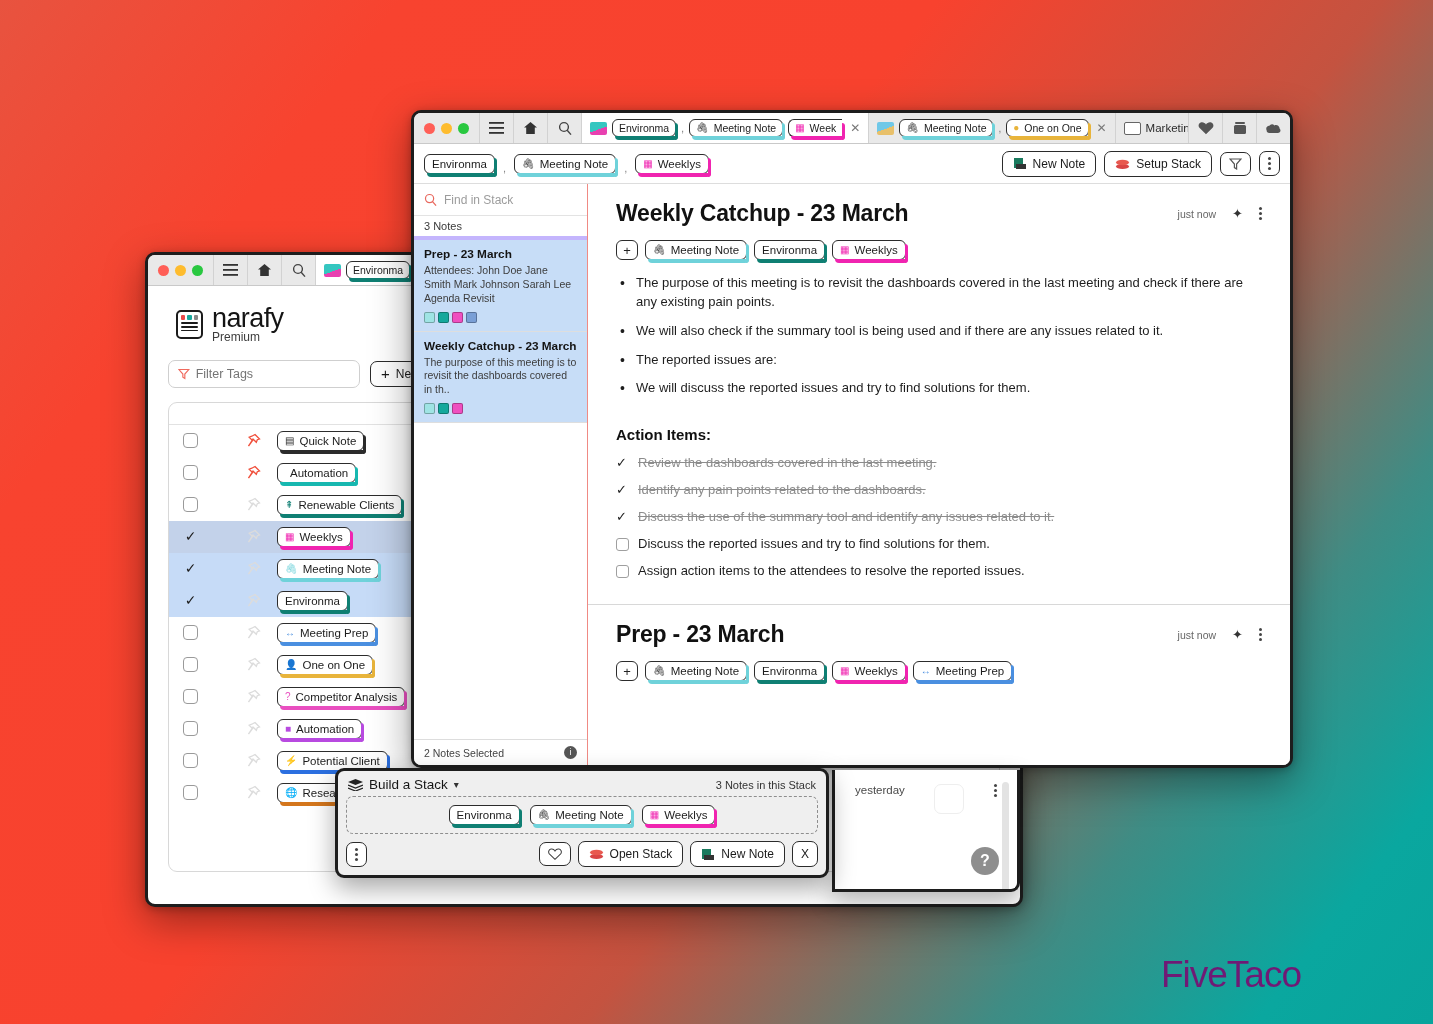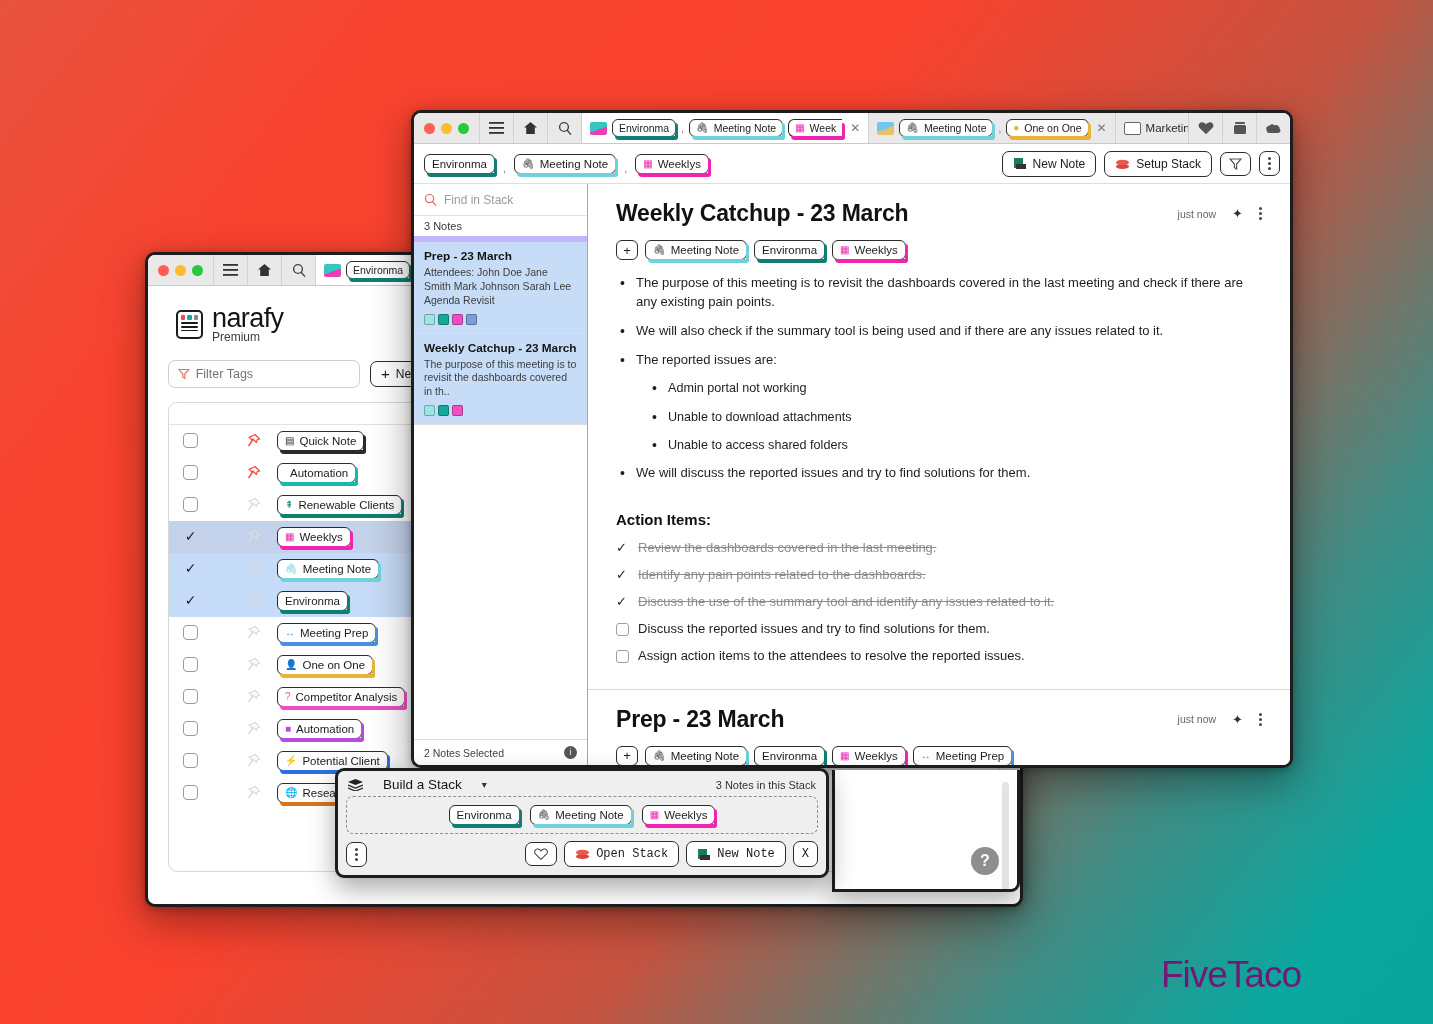--- a/index.html
+++ b/index.html
@@ -111,43 +111,43 @@
   .cell-cb { width: 46px; display: flex; justify-content: flex-start; }
   .cell-pin { width: 48px; display: flex; justify-content: center; }
 
   
   #stackpanel {
     position: absolute; left: 335px; top: 768px; width: 494px; height: 110px;
     background: #efefef; border: 3px solid #1d1d1d; border-radius: 9px;
     box-shadow: 0 10px 26px rgba(0,0,0,.35); overflow: hidden;
   }
   .sp-head { display: flex; align-items: center; justify-content: space-between; padding: 6px 10px 4px 10px; }
-  .sp-title { display: flex; align-items: center; gap: 20px; font-size: 13.5px; color: #161616; }
+  .sp-title { display: flex; align-items: center; gap: 6px; font-size: 13.5px; color: #161616; }
   .sp-count { font-size: 11px; color: #333; }
   .sp-drop {
     margin: 0 8px; border: 1.6px dashed #8e8e8e; border-radius: 7px; height: 38px;
     display: flex; align-items: center; justify-content: center; gap: 10px; background: #efefef;
   }
-  .sp-foot { display: flex; align-items: flex-end; justify-content: space-between; padding: 7px 8px 0 8px; font-family: Liberation Mono, monospace; }
+  .sp-foot { display: flex; align-items: flex-end; justify-content: space-between; padding: 7px 8px 0 8px; }
   .sp-foot-right { display: flex; align-items: center; gap: 7px; }
 
   
   #rightwin { left: 411px; top: 110px; width: 882px; height: 658px; }
   .rw-toolbar {
     height: 40px; background: #fff; display: flex; align-items: center;
     padding: 0 10px; gap: 8px; border-bottom: 1px solid #ddd;
   }
   .rw-toolbar .spacer { flex: 1; }
   .rw-main { display: flex; height: calc(100% - 31px - 40px); }
   .notelist { width: 174px; border-right: 1.5px solid #f08a84; display: flex; flex-direction: column; background: #fff; }
   .findbox {
     height: 32px; display: flex; align-items: center; gap: 7px; padding: 0 10px;
     border-bottom: 1px solid #e3e3e3; font-size: 12px; color: #9c9c9c;
   }
-  .nl-count { font-size: 11px; color: #3a3a3a; padding: 4px 10px; border-bottom: 6px solid #c4b5fd; }
+  .nl-count { font-size: 11px; color: #3a3a3a; padding: 4px 10px; border-bottom: 4px solid #c4b5fd; }
   .nl-item { padding: 7px 10px 8px 10px; border-bottom: 1px solid #dedede; }
   .nl-item.active { background: #c7ddf7; }
   .nl-title { font-size: 11.8px; font-weight: bold; color: #141414; margin-bottom: 3px; }
   .nl-snip { font-size: 10.5px; color: #3c3c3c; line-height: 1.32; }
   .nl-swatches { display: flex; gap: 3px; margin-top: 6px; }
   .sw { width: 11px; height: 11px; border-radius: 2px; border: 1px solid rgba(0,0,0,.28); }
   .nl-foot {
     margin-top: auto; border-top: 1px solid #ddd; height: 26px;
     display: flex; align-items: center; justify-content: space-between; padding: 0 10px;
     font-size: 10.5px; color: #444;
@@ -628,25 +628,21 @@
             <span>Environma</span>
           </span>
           <span class="chip" style="--c:#f024b0">
             <span class="gl" style="color:#f024b0">▦</span>
             <span>Weeklys</span>
           </span>
         </div>
         <ul class="bl" id="note1-bullets">
             <li><span>The purpose of this meeting is to revisit the dashboards covered in the last meeting and check if there are any existing pain points.</span></li>
             <li><span>We will also check if the summary tool is being used and if there are any issues related to it.</span></li>
-            <li><span>The reported issues are:</span><ul class="bl">
-                <li><span>Admin portal not working</span></li>
-                <li><span>Unable to download attachments</span></li>
-                <li><span>Unable to access shared folders</span></li>
-              </ul></li>
+            <li><span>The reported issues are:</span></li>
             <li><span>We will discuss the reported issues and try to find solutions for them.</span></li>
           </ul>
         <div class="ai-title">Action Items:</div>
         <div id="note1-todos">
             <div class="todo done">
               <span class="tck">✓</span>
               <span class="tx">Review the dashboards covered in the last meeting.</span>
             </div>
             <div class="todo done">
               <span class="tck">✓</span>
@@ -697,20 +693,29 @@
             <span class="gl" style="color:#4a8fe0">↔</span>
             <span>Meeting Prep</span>
           </span>
         </div>
       </div>
     </div>
   </div>
 </div>
 
 <div style="position:absolute;left:832px;top:770px;width:188px;height:122px;background:#fff;border:3px solid #1d1d1d;border-top:0;border-radius:0 0 9px 0;overflow:hidden;box-shadow:0 10px 24px rgba(0,0,0,.3)">
+  <div class="peek-row" style="padding:14px 20px 0 20px;justify-content:space-between;align-items:flex-start">
+    <span>yesterday</span>
+    <span class="ghost-card"></span>
+    <span class="kebab">
+        <i></i>
+        <i></i>
+        <i></i>
+      </span>
+  </div>
   <div class="scrollbar"></div>
   <div class="helpbtn">?</div>
 </div>
 
 <div id="stackpanel">
   <div class="sp-head">
     <div class="sp-title">
       <svg width="15" height="12" viewBox="0 0 15 12">
           <path d="M7.5 0 15 3 7.5 6 0 3z" fill="#222"></path>
           <path d="M0 6 7.5 9 15 6" fill="none" stroke="#222" stroke-width="1.3"></path>

